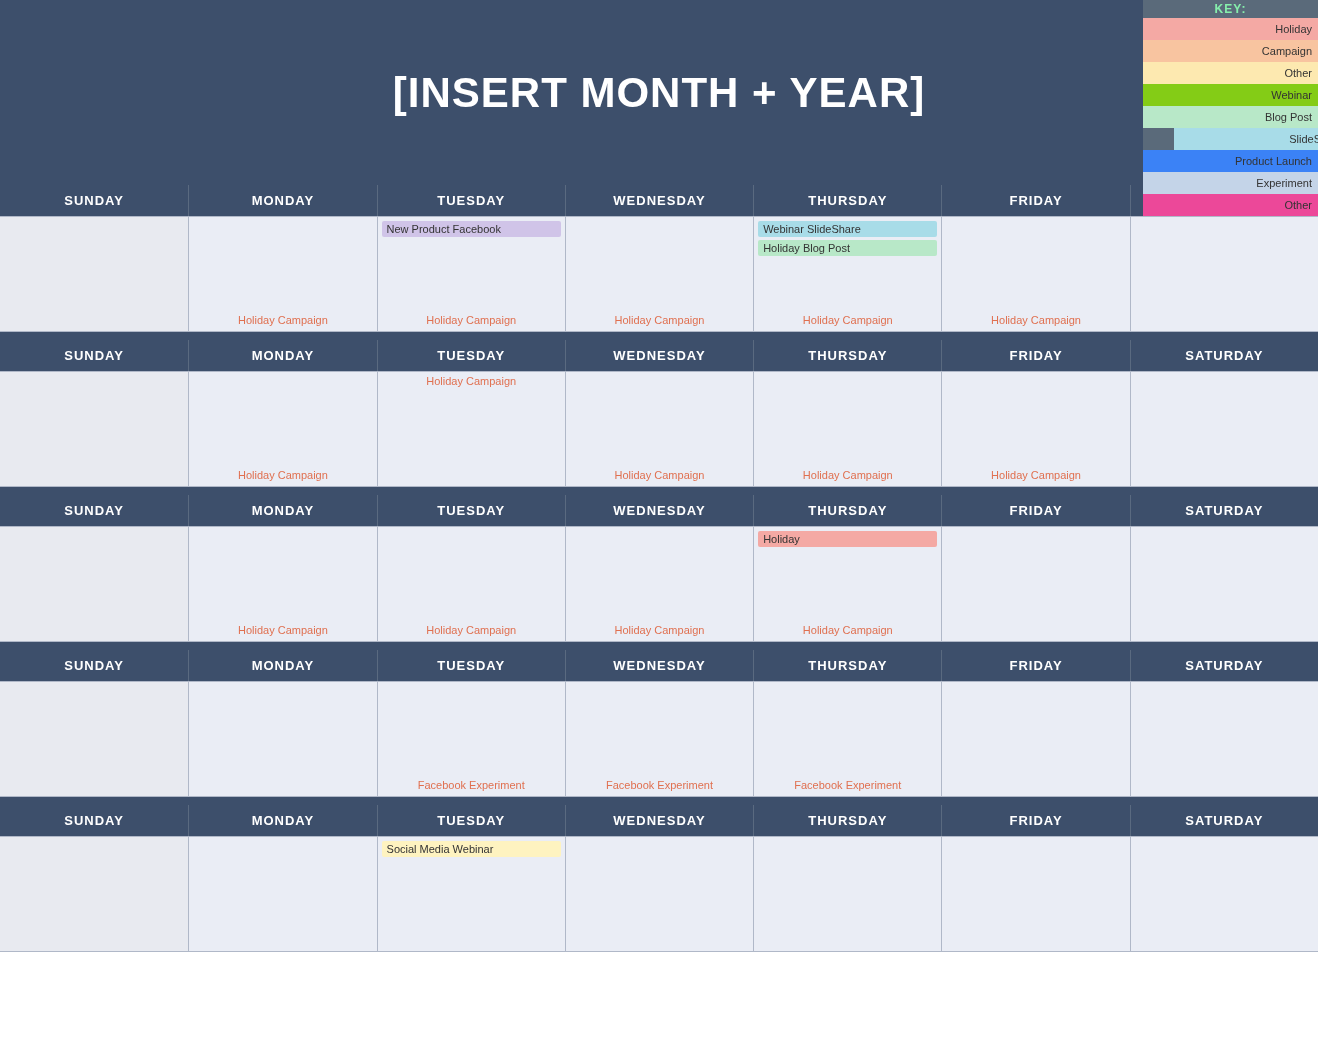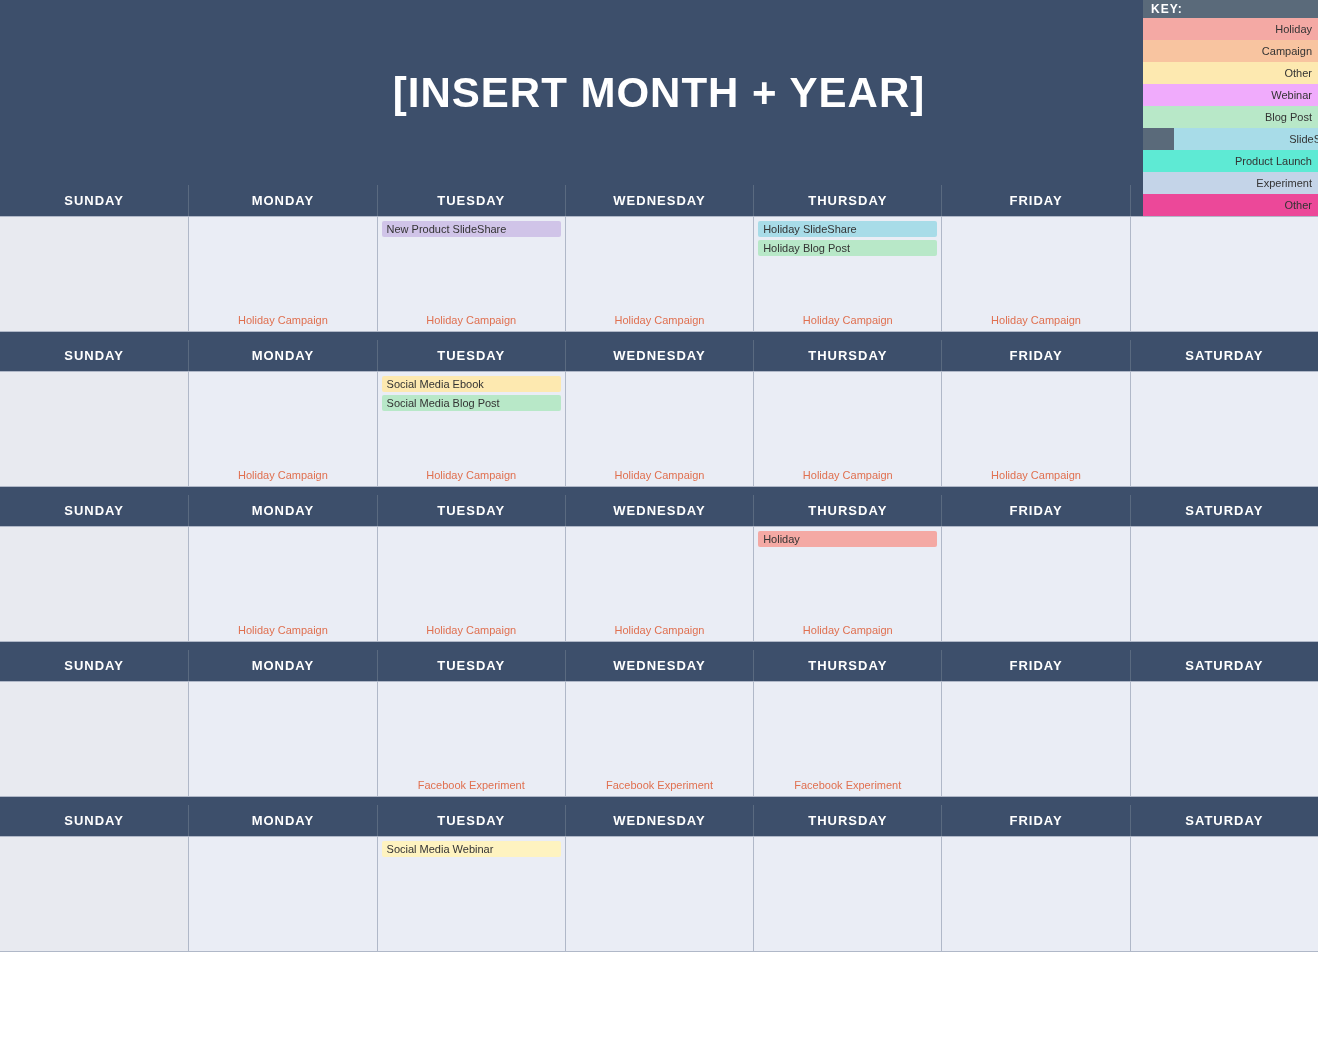--- a/index.html
+++ b/index.html
@@ -39,22 +39,22 @@
     .key-panel {
       position: absolute;
       top: 0;
       right: 0;
       width: 175px;
       background: #5a6a7a;
     }
 
     .key-title {
       background: #5a6a7a;
-      color: #ffffff;
-      text-align: left;
+      color: #86efac;
+      text-align: center;
       padding: 2px 8px;
       font-size: 12px;
       font-weight: bold;
       letter-spacing: 1px;
     }
 
     .key-color {
       width: 175px;
       height: 22px;
       display: flex;
@@ -159,24 +159,24 @@
       text-align: center;
       margin: 0 0 2px 0;
     }
 
     .label-campaign { color: #e07050; }
 
     
     .kc-holiday { background: #f4a9a4; }
     .kc-campaign { background: #f8c4a0; }
     .kc-ebook { background: #fde9b0; }
-    .kc-webinar { background: #f0abfc; }
+    .kc-webinar { background: #84cc16; }
     .kc-blogpost { background: #b8e8c8; }
     .kc-slideshare { background: #a8dce8; margin-left: 31px; }
-    .kc-productlaunch { background: #5eead4; }
+    .kc-productlaunch { background: #3b82f6; }
     .kc-experiment { background: #c4d4e8; }
     .kc-other { background: #ec4899; }
   </style>
 </head>
 <body>
 
 <div class="main-container">
 
   <div class="header">
     <div class="key-panel">
@@ -232,37 +232,37 @@
 
       <div class="day-cell weekday">
         <div class="cell-events"></div>
         <div class="cell-bottom">
           <div class="cell-label label-campaign">Holiday Campaign</div>
         </div>
       </div>
 
       <div class="day-cell weekday">
         <div class="cell-events">
-          <span class="event-tag event-productlaunch">New Product SlideShare</span>
+          <span class="event-tag event-productlaunch">New Product Facebook</span>
         </div>
         <div class="cell-bottom">
           <div class="cell-label label-campaign">Holiday Campaign</div>
         </div>
       </div>
 
       <div class="day-cell weekday">
         <div class="cell-events"></div>
         <div class="cell-bottom">
           <div class="cell-label label-campaign">Holiday Campaign</div>
         </div>
       </div>
 
       <div class="day-cell weekday">
         <div class="cell-events">
-          <span class="event-tag event-slideshare">Holiday SlideShare</span>
+          <span class="event-tag event-slideshare">Webinar SlideShare</span>
           <span class="event-tag event-blogpost">Holiday Blog Post</span>
         </div>
         <div class="cell-bottom">
           <div class="cell-label label-campaign">Holiday Campaign</div>
         </div>
       </div>
 
       <div class="day-cell weekday">
         <div class="cell-events"></div>
         <div class="cell-bottom">
@@ -292,24 +292,20 @@
         <div class="cell-events"></div>
         <div class="cell-bottom"></div>
       </div>
       <div class="day-cell weekday">
         <div class="cell-events"></div>
         <div class="cell-bottom">
           <div class="cell-label label-campaign">Holiday Campaign</div>
         </div>
       </div>
       <div class="day-cell weekday">
-        <div class="cell-events">
-          <span class="event-tag event-ebook">Social Media Ebook</span>
-          <span class="event-tag event-blogpost">Social Media Blog Post</span>
-        </div>
         <div class="cell-bottom">
           <div class="cell-label label-campaign">Holiday Campaign</div>
         </div>
       </div>
       <div class="day-cell weekday">
         <div class="cell-events"></div>
         <div class="cell-bottom">
           <div class="cell-label label-campaign">Holiday Campaign</div>
         </div>
       </div>

